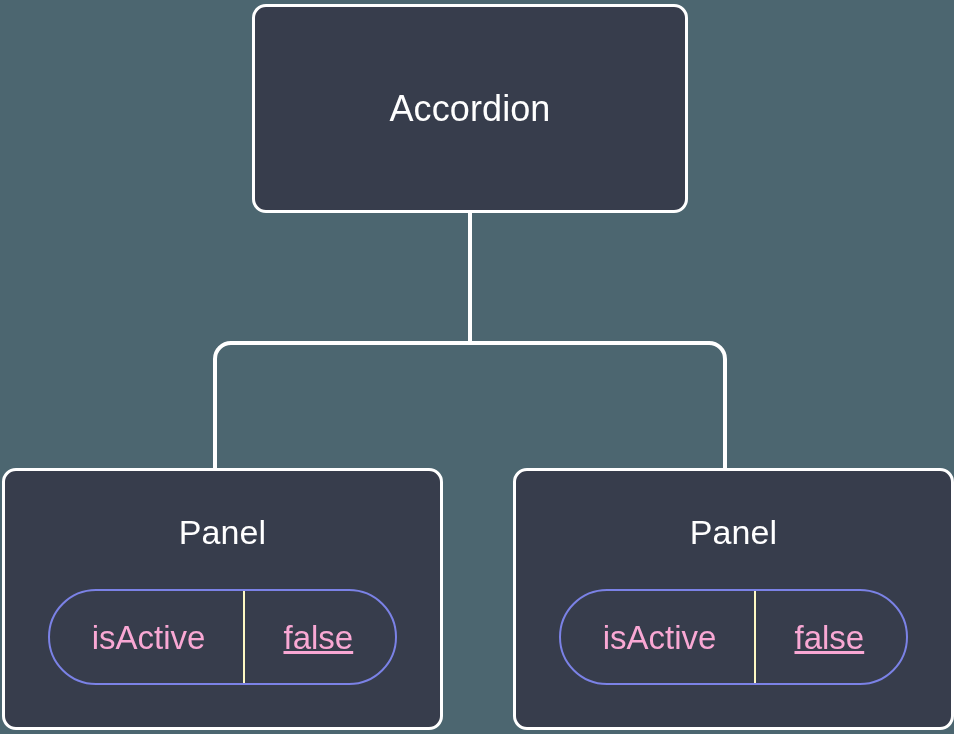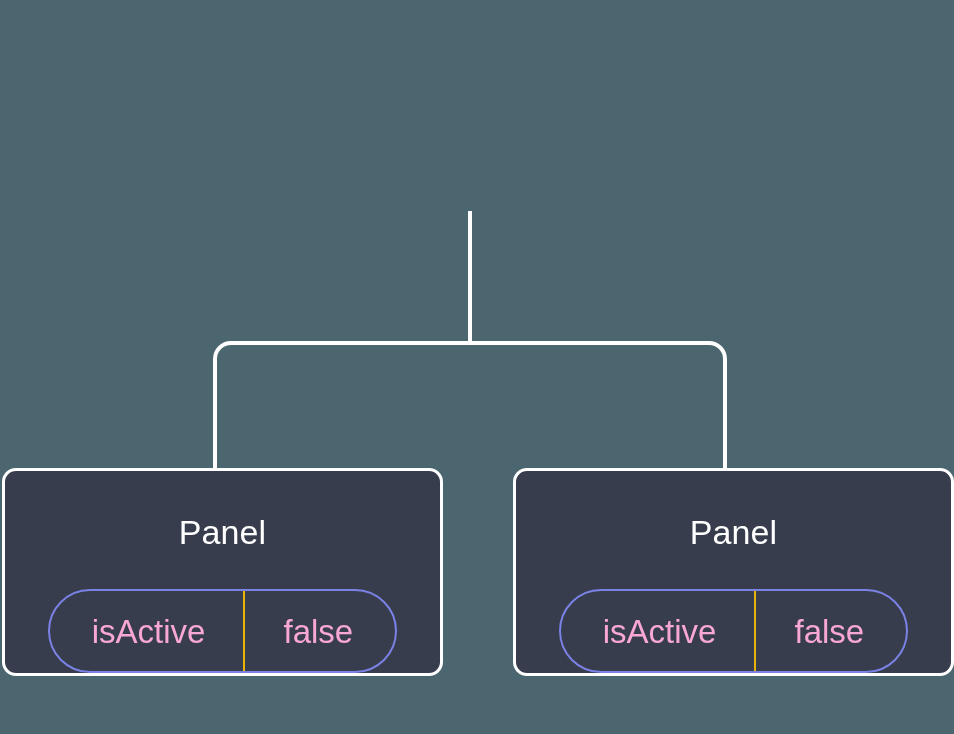--- a/index.html
+++ b/index.html
@@ -51,21 +51,21 @@
     left: 252px;
     top: 4px;
     width: 436px;
     height: 209px;
     justify-content: center;
   }
 
   .node-child {
     top: 468px;
     width: 441px;
-    height: 208px;
+    height: 262px;
     justify-content: flex-start;
     padding-top: 44px;
   }
 
   .node-child-left  { left: 2px; }
   .node-child-right { left: 513px; }
 
   .node-title {
     color: #ffffff;
     font-size: 34px;
@@ -102,34 +102,38 @@
     white-space: nowrap;
     box-sizing: border-box;
   }
 
   .pill-key {
     padding: 0 38px 0 42px;
   }
 
   .pill-value {
     padding: 0 42px 0 38px;
-    border-left: 2px solid #eab308;
+    border-left: 2px solid #fef9c3;
+    text-decoration: underline;
   }
 </style>
 </head>
 <body>
 
 <div id="diagram">
 
   <svg id="edges" viewBox="0 0 954 734" width="954" height="734" aria-hidden="true">
     <path d="M 470 211 L 470 343" fill="none" stroke="#ffffff" stroke-width="4"></path>
     <path d="M 470 343 L 231 343 A 16 16 0 0 0 215 359 L 215 470" fill="none" stroke="#ffffff" stroke-width="4" stroke-linecap="butt"></path>
     <path d="M 470 343 L 709 343 A 16 16 0 0 1 725 359 L 725 470" fill="none" stroke="#ffffff" stroke-width="4" stroke-linecap="butt"></path>
   </svg>
 
+  <div class="node node-root">
+    <span class="node-title">Accordion</span>
+  </div>
 
   <div class="node node-child node-child-left">
     <span class="node-title">Panel</span>
     <div class="pill">
       <span class="pill-cell pill-key">isActive</span>
       <span class="pill-cell pill-value">false</span>
     </div>
   </div>
 
   <div class="node node-child node-child-right">

